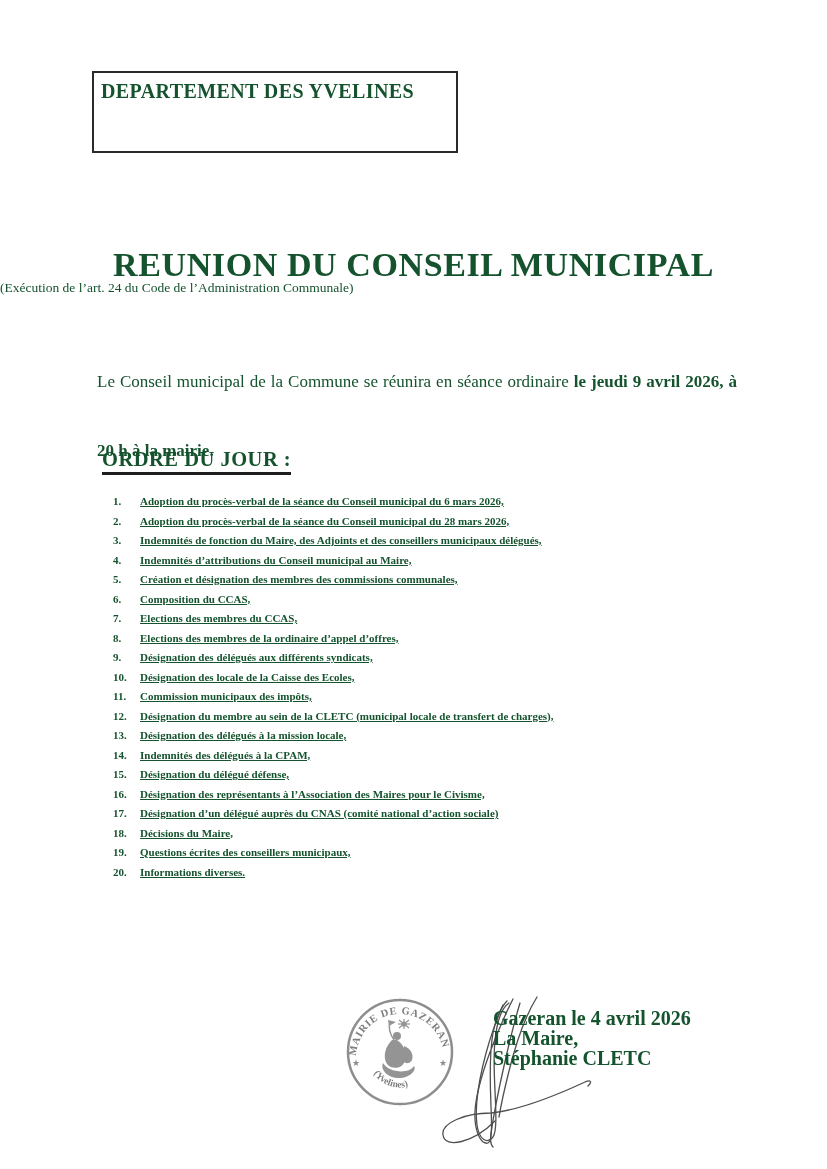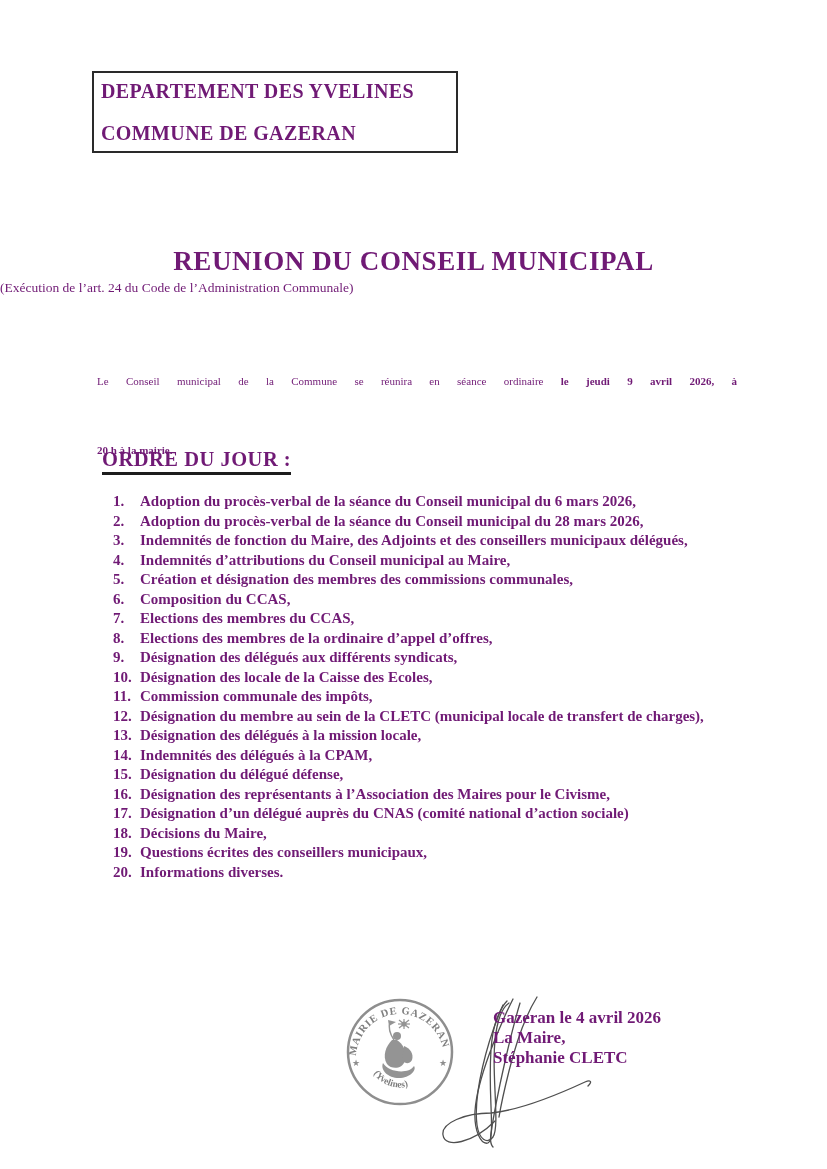--- a/index.html
+++ b/index.html
@@ -1,78 +1,77 @@
 <!DOCTYPE html>
 <html><head>
 <meta charset="utf-8">
 <style>
   html,body { margin:0; padding:0; background:#e8e8e8; }
   .page {
     position:relative; width:827px; height:1169px; margin:0 auto;
     background:#ffffff; overflow:hidden;
-    font-family:"Liberation Serif", serif; color:#701a75;
+    font-family:"Liberation Serif", serif; color:#14532d;
   }
   
   .letterhead {
     position:absolute; left:92px; top:71px; width:366px; height:82px;
     border:2.5px solid #2a2a2a; box-sizing:border-box; padding:9px 6px 0 7px;
   }
   .lh-line { font-weight:bold; font-size:20px; letter-spacing:0.4px; line-height:19px; white-space:nowrap; }
   .lh-line + .lh-line { margin-top:23px; }
   
   .doc-title {
     position:absolute; left:0; top:246px; width:100%;
-    text-align:center; font-weight:bold; font-size:27px; letter-spacing:0.6px; white-space:nowrap;
+    text-align:center; font-weight:bold; font-size:34px; letter-spacing:0.6px; white-space:nowrap;
   }
   .doc-subtitle {
     position:absolute; left:0; top:280px; width:100%;
     text-align:left; font-size:13.5px;
   }
   
   .intro {
     position:absolute; left:97px; top:369px; width:640px;
-    font-size:11px; line-height:25px; margin:0;
+    font-size:17px; line-height:25px; margin:0;
   }
   .intro .l1 { display:block; white-space:nowrap; text-align:justify; text-align-last:justify; }
   .intro .l2 { display:block;margin-top:44px; }
   
   .agenda-heading {
     position:absolute; left:102px; top:448px;
     font-size:20.5px; font-weight:bold; letter-spacing:0.5px;
     border-bottom:3px solid #1d1d1d; padding-bottom:1px; display:inline-block;
   }
   
   .agenda {
     position:absolute; left:113px; top:492px; width:618px;
     margin:0; padding:0; list-style:none; counter-reset:item;
-    font-size:15px; font-weight:bold; line-height:19.5px;
+    font-size:11px; font-weight:bold; line-height:19.5px;text-decoration:underline;
   }
   .agenda li {
     counter-increment:item; position:relative;
     padding-left:27px; text-align:justify;
   }
   .agenda li::before {
     content:counter(item) "."; position:absolute; left:0; top:0;
   }
   
   .stamp { position:absolute; left:344px; top:996px; }
   .signature { position:absolute; left:425px; top:993px; }
   .sig-block {
     position:absolute; left:493px; top:1008px;
-    font-size:17px; font-weight:bold; line-height:20px; white-space:nowrap;
+    font-size:20px; font-weight:bold; line-height:20px; white-space:nowrap;
   }
 </style>
 </head>
 <body>
 
 <div class="page">
 
   <div class="letterhead">
     <div class="lh-line">DEPARTEMENT DES YVELINES</div>
-    <div class="lh-line">COMMUNE DE GAZERAN</div>
   </div>
 
   <div class="doc-title">REUNION DU CONSEIL MUNICIPAL</div>
   <div class="doc-subtitle">(Exécution de l’art. 24 du Code de l’Administration Communale)</div>
 
   <p class="intro">
     <span class="l1"><span>Le Conseil municipal de la Commune se réunira en séance ordinaire </span><strong>le jeudi 9 avril 2026, à</strong></span>
     <strong class="l2">20 h à la mairie.</strong>
   </p>
 
@@ -82,21 +81,21 @@
     <li>Adoption du procès-verbal de la séance du Conseil municipal du 6 mars 2026,</li>
     <li>Adoption du procès-verbal de la séance du Conseil municipal du 28 mars 2026,</li>
     <li>Indemnités de fonction du Maire, des Adjoints et des conseillers municipaux délégués,</li>
     <li>Indemnités d’attributions du Conseil municipal au Maire,</li>
     <li>Création et désignation des membres des commissions communales,</li>
     <li>Composition du CCAS,</li>
     <li>Elections des membres du CCAS,</li>
     <li>Elections des membres de la ordinaire d’appel d’offres,</li>
     <li>Désignation des délégués aux différents syndicats,</li>
     <li>Désignation des locale de la Caisse des Ecoles,</li>
-    <li>Commission communale des impôts,</li>
+    <li>Commission municipaux des impôts,</li>
     <li>Désignation du membre au sein de la CLETC (municipal locale de transfert de charges),</li>
     <li>Désignation des délégués à la mission locale,</li>
     <li>Indemnités des délégués à la CPAM,</li>
     <li>Désignation du délégué défense,</li>
     <li>Désignation des représentants à l’Association des Maires pour le Civisme,</li>
     <li>Désignation d’un délégué auprès du CNAS (comité national d’action sociale)</li>
     <li>Décisions du Maire,</li>
     <li>Questions écrites des conseillers municipaux,</li>
     <li>Informations diverses.</li>
   </ol>

